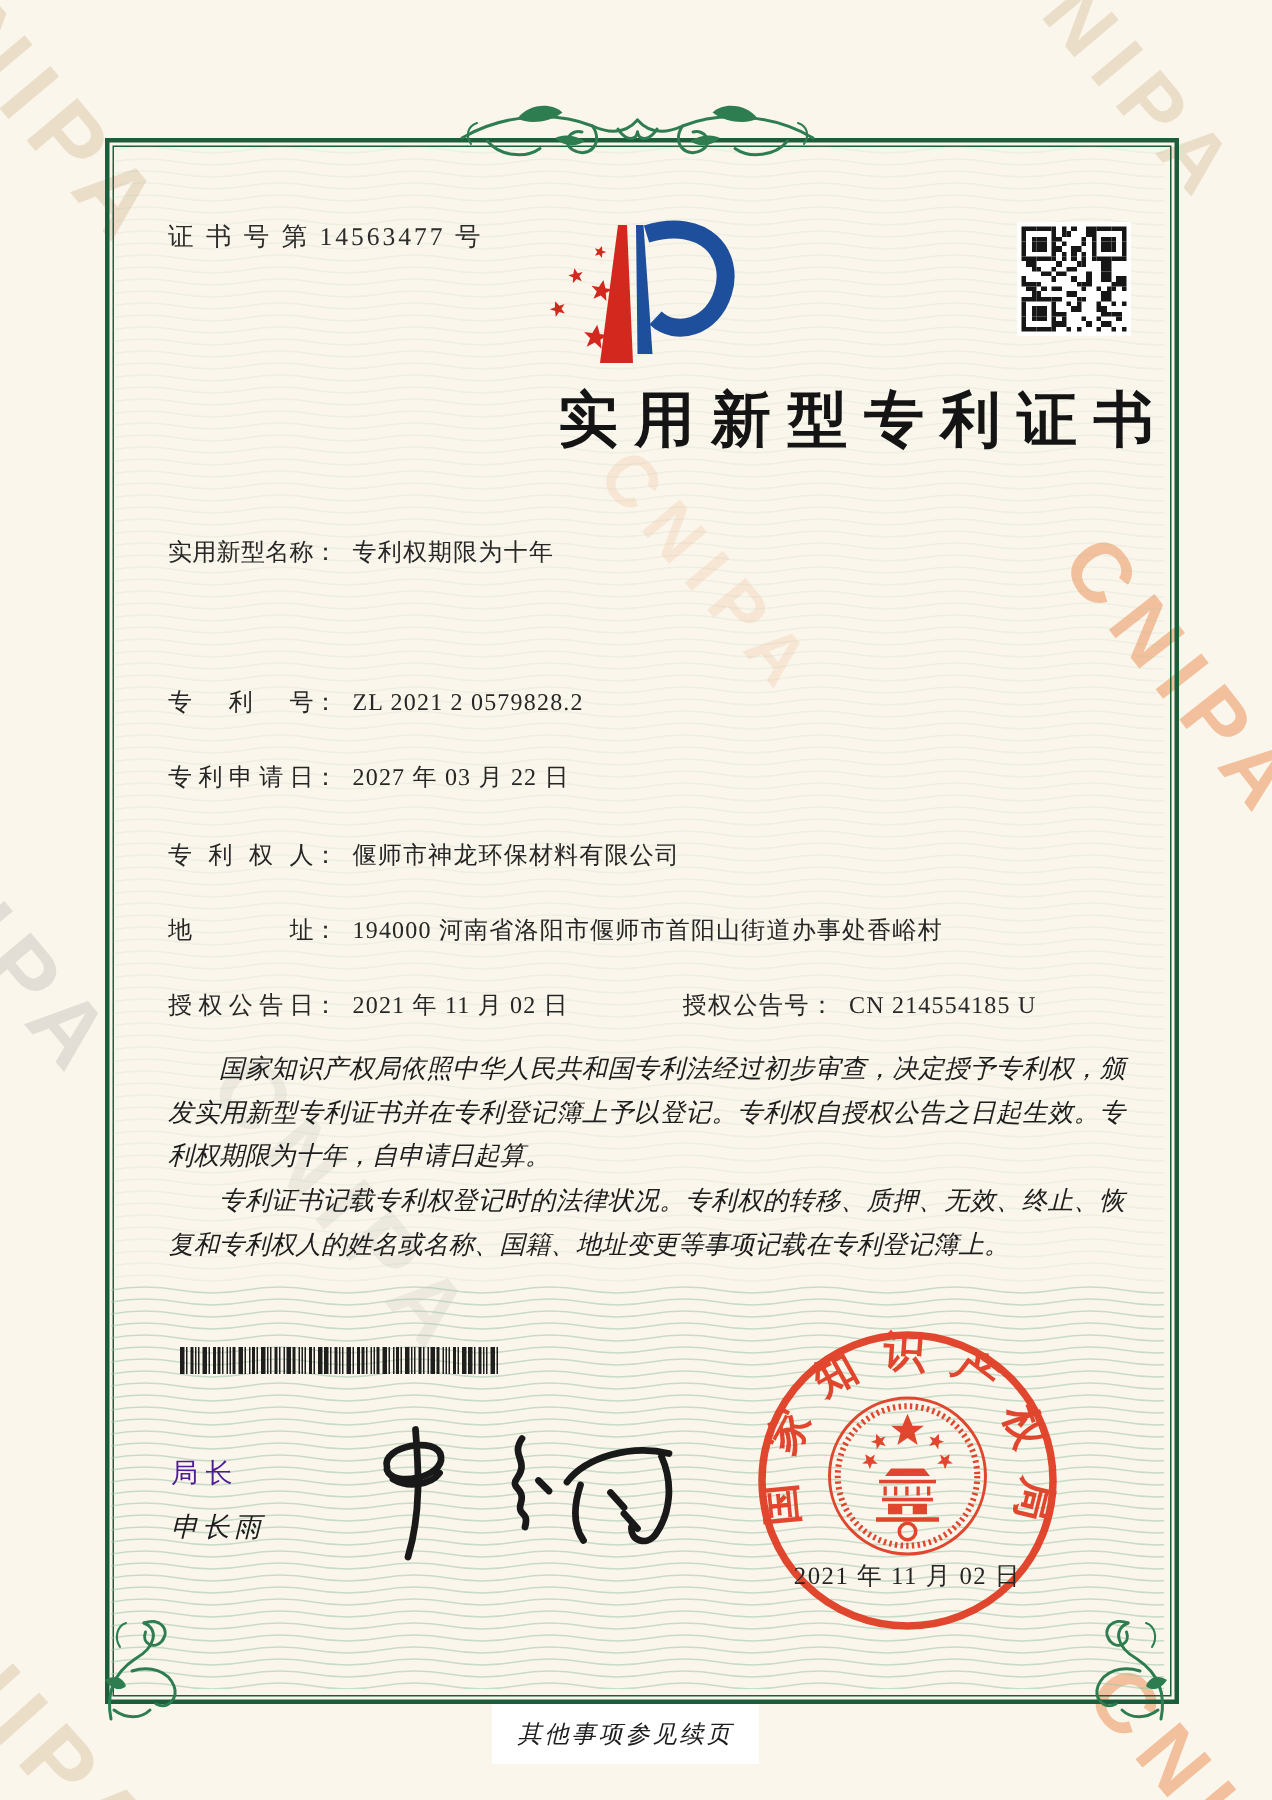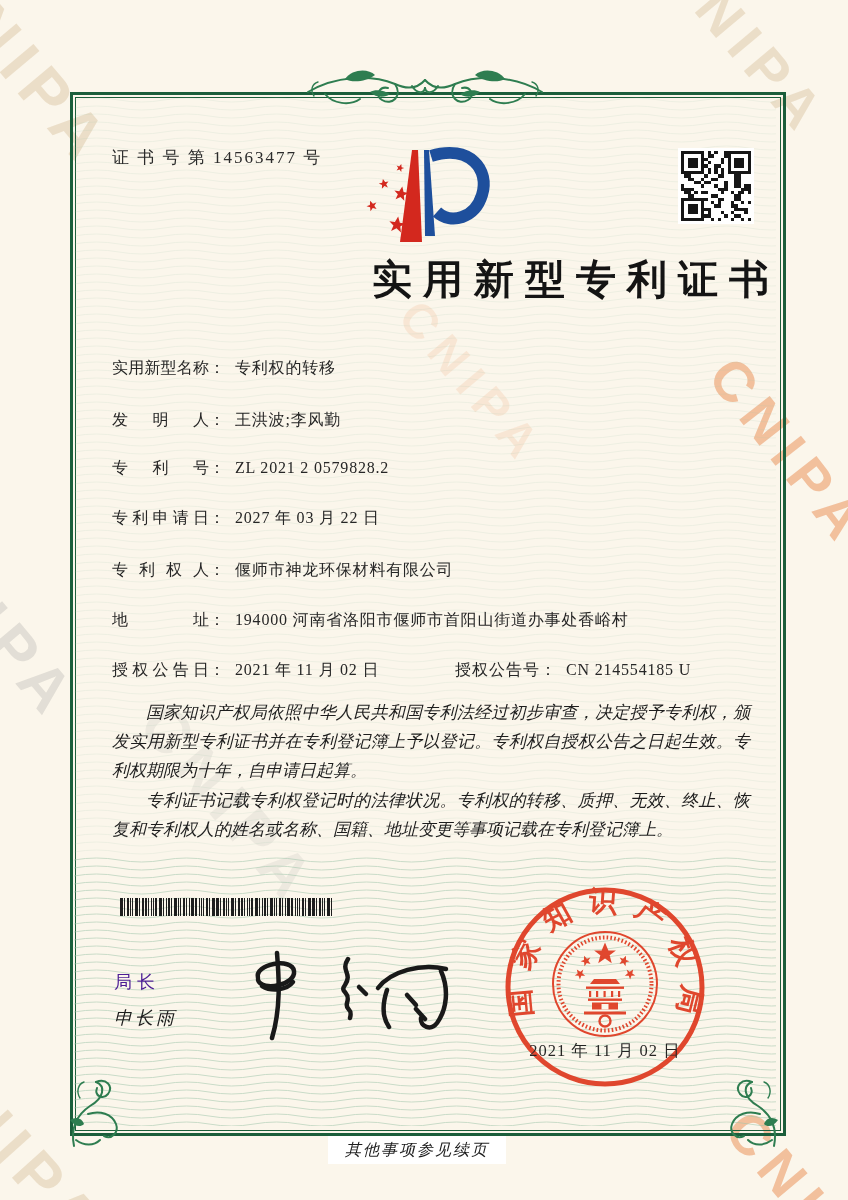--- a/index.html
+++ b/index.html
@@ -60,21 +60,21 @@
 
   .issuer-title { position:absolute; left:114px; top:970px;  font-size:18px; letter-spacing:5px; color:#4c1d95; }
   .issuer-name  { position:absolute; left:114px; top:1006px; font-size:18px; letter-spacing:3px; color:#1c1c1c;font-style:italic; }
 
   .signature { position:absolute; left:240px; top:946px; z-index:4; }
   .seal { position:absolute; left:502px; top:884px; z-index:4; }
 
   .page-num { position:absolute; left:70px; top:1094px; width:710px; text-align:center; font-size:13.5px; letter-spacing:2px; color:#333; }
 
   .note-box {
-    position:absolute; left:328px; top:1136px; width:178px; height:28px; background:#ffffff;
+    position:absolute; left:328px; top:1136px; width:178px; height:40px; background:#ffffff;
     display:flex; align-items:center; justify-content:center; z-index:5;
     font-size:16px; font-style:italic; letter-spacing:2px; color:#1d1d1d;
   }
 
   .ornament-top { position:absolute; left:300px; top:66px; z-index:4; }
   .corner-orn   { position:absolute; top:1072px; z-index:4; }
   .corner-orn.left  { left:64px; }
   .corner-orn.right { left:712px; transform:scaleX(-1); }
 </style>
 </head>
@@ -592,24 +592,21 @@
           <div class="q0"></div>
           <div class="q1"></div>
           <div class="q0"></div>
           <div class="q1"></div>
         </div>
     </div>
 
     <div class="doc-title">实用新型专利证书</div>
 
     <div class="field-row" style="top:358px;">
-      <span class="field-label">实用新型名称</span><span class="field-colon">：</span><span class="field-value">专利权的转移</span>
-    </div>
-    <div class="field-row" style="top:410px;">
-      <span class="field-label">发明人</span><span class="field-colon">：</span><span class="field-value">王洪波;李风勤</span>
+      <span class="field-label">实用新型名称</span><span class="field-colon">：</span><span class="field-value">专利权期限为十年</span>
     </div>
     <div class="field-row" style="top:458px;">
       <span class="field-label">专利号</span><span class="field-colon">：</span><span class="field-value">ZL 2021 2 0579828.2</span>
     </div>
     <div class="field-row" style="top:508px;">
       <span class="field-label">专利申请日</span><span class="field-colon">：</span><span class="field-value">2027 年 03 月 22 日</span>
     </div>
     <div class="field-row" style="top:560px;">
       <span class="field-label">专利权人</span><span class="field-colon">：</span><span class="field-value">偃师市神龙环保材料有限公司</span>
     </div>

